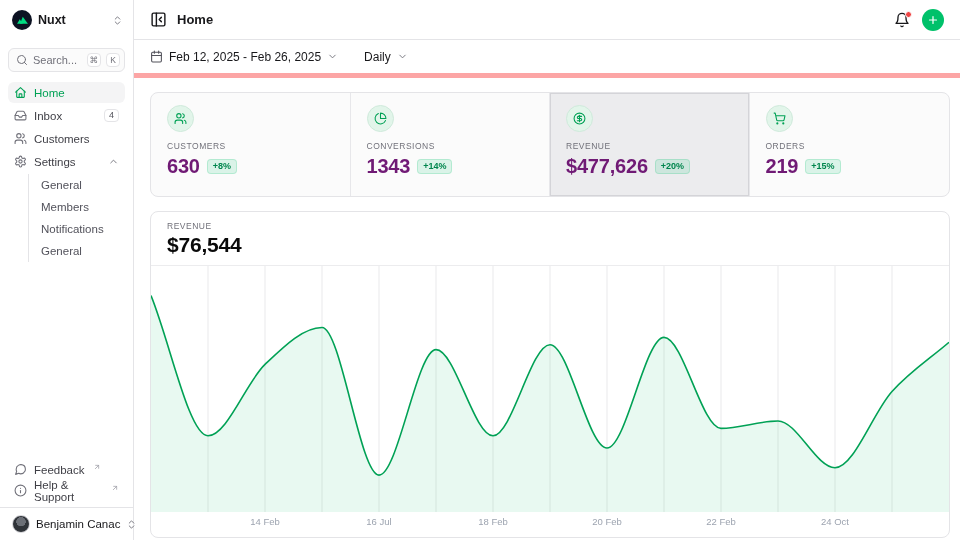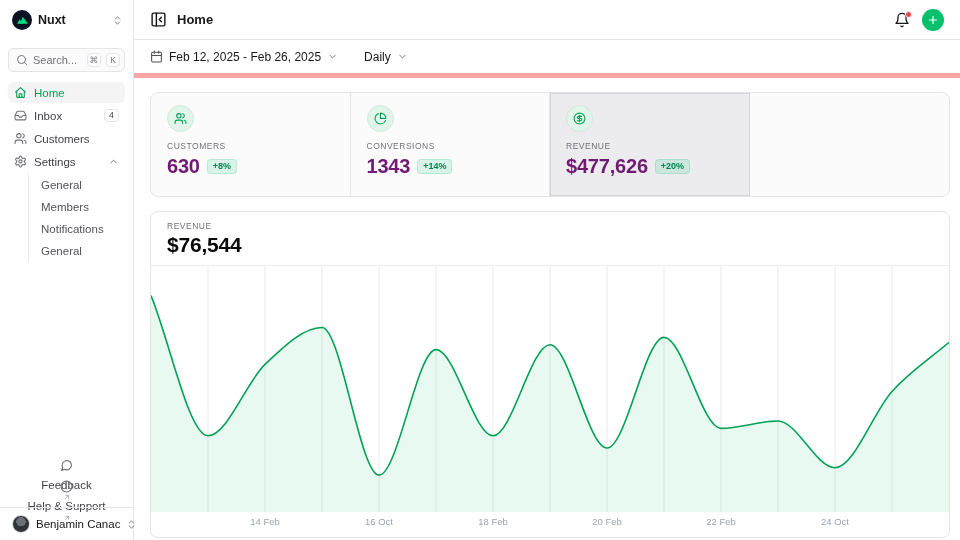--- a/index.html
+++ b/index.html
@@ -24,21 +24,21 @@
   .nav-item .nico { display:flex; color:#71717a; }
   .nav-item.active { background:#f4f4f5; color:#00a155; font-weight:500; }
   .nav-item.active .nico { color:#00a155; }
   .nav-badge { margin-left:auto; font-size:9px; color:#52525b; border:1px solid #e4e4e7; border-radius:4px;
     padding:1px 4px; background:#fff; line-height:1.1; }
   .nav-caret { margin-left:auto; color:#71717a; display:flex; }
   .subnav { margin:2px 0 2px 20px; border-left:1px solid #e4e4e7; padding-left:12px; list-style:none; }
   .subnav li { height:22px; display:flex; align-items:center; font-size:11.5px; color:#52525b; cursor:pointer; }
   .side-footer { margin-top:auto; padding:6px 8px; }
   .foot-item { height:21px; display:flex; align-items:center; gap:7px; padding:0 6px; font-size:11.5px;
-    color:#3f3f46; border-radius:6px; cursor:pointer;flex-direction:column; }
+    color:#3f3f46; border-radius:6px; cursor:pointer; }
   .foot-item .nico { display:flex; color:#71717a; }
   .ext { color:#a1a1aa; display:flex; margin-left:1px; margin-top:-5px; }
   .user-row { border-top:1px solid #e4e4e7; height:33px; display:flex; align-items:center; gap:6px; padding:0 10px 0 12px; cursor:pointer; }
   .avatar { width:18px; height:18px; border-radius:50%; flex:none;
     background:radial-gradient(circle at 50% 35%, #6b6f76 0 35%, #2f3338 36% 100%); border:1px solid #d4d4d8; }
   .user-name { font-size:11.5px; font-weight:500; color:#18181b; white-space:nowrap; }
 
   
   .main { flex:1; display:flex; flex-direction:column; min-width:0; }
   .main-header { height:40px; flex:none; border-bottom:1px solid #e4e4e7; display:flex; align-items:center; padding:0 16px; gap:10px; }
@@ -359,20 +359,32 @@
         <div class="stat selected">
           <span class="stat-ico">
               <svg width="13" height="13">
                 <use href="#i-dollar"></use>
               </svg>
             </span>
           <div class="stat-label">REVENUE</div>
           <div class="stat-value-row">
             <span class="stat-value">$477,626</span>
             <span class="stat-badge">+20%</span>
+          </div>
+        </div>
+        <div class="stat">
+          <span class="stat-ico">
+              <svg width="13" height="13">
+                <use href="#i-cart"></use>
+              </svg>
+            </span>
+          <div class="stat-label">ORDERS</div>
+          <div class="stat-value-row">
+            <span class="stat-value">219</span>
+            <span class="stat-badge">+15%</span>
           </div>
         </div>
       </section>
 
       <section class="chart-card">
         <div class="chart-head">
           <div class="chart-label">REVENUE</div>
           <div class="chart-value">$76,544</div>
         </div>
         <div class="plot">
@@ -389,21 +401,21 @@
               <line x1="563.5714285714286" x2="563.5714285714286" y1="0" y2="246" stroke="#e9e9eb" vector-effect="non-scaling-stroke"></line>
               <line x1="619.9285714285714" x2="619.9285714285714" y1="0" y2="246" stroke="#e9e9eb" vector-effect="non-scaling-stroke"></line>
               <line x1="676.2857142857143" x2="676.2857142857143" y1="0" y2="246" stroke="#e9e9eb" vector-effect="non-scaling-stroke"></line>
               <line x1="732.6428571428571" x2="732.6428571428571" y1="0" y2="246" stroke="#e9e9eb" vector-effect="non-scaling-stroke"></line>
               <path d="M0,29.52000000000001C18.785714285714285,76.26000000000002 37.57142857142857,169.74 56.357142857142854,169.74C75.14285714285714,169.74 93.92857142857142,116.44 112.71428571428571,98.4C131.5,80.36 150.28571428571428,61.5 169.07142857142858,61.5C187.85714285714286,61.5 206.64285714285714,209.1 225.42857142857142,209.1C244.2142857142857,209.1 263,83.63999999999999 281.7857142857143,83.63999999999999C300.57142857142856,83.63999999999999 319.3571428571429,169.74 338.14285714285717,169.74C356.92857142857144,169.74 375.7142857142857,78.72 394.5,78.72C413.2857142857143,78.72 432.07142857142856,182.04 450.85714285714283,182.04C469.6428571428571,182.04 488.42857142857144,71.34 507.2142857142857,71.34C526,71.34 544.7857142857142,162.36 563.5714285714286,162.36C582.3571428571429,162.36 601.1428571428571,154.98000000000002 619.9285714285714,154.98000000000002C638.7142857142858,154.98000000000002 657.5,201.72 676.2857142857143,201.72C695.0714285714286,201.72 713.8571428571429,146.37 732.6428571428571,125.46000000000001C751.4285714285714,104.54999999999998 770.2142857142857,92.66000000000001 789,76.26000000000002L789,246L0,246Z" fill="rgba(0,185,100,0.09)"></path>
               <path d="M0,29.52000000000001C18.785714285714285,76.26000000000002 37.57142857142857,169.74 56.357142857142854,169.74C75.14285714285714,169.74 93.92857142857142,116.44 112.71428571428571,98.4C131.5,80.36 150.28571428571428,61.5 169.07142857142858,61.5C187.85714285714286,61.5 206.64285714285714,209.1 225.42857142857142,209.1C244.2142857142857,209.1 263,83.63999999999999 281.7857142857143,83.63999999999999C300.57142857142856,83.63999999999999 319.3571428571429,169.74 338.14285714285717,169.74C356.92857142857144,169.74 375.7142857142857,78.72 394.5,78.72C413.2857142857143,78.72 432.07142857142856,182.04 450.85714285714283,182.04C469.6428571428571,182.04 488.42857142857144,71.34 507.2142857142857,71.34C526,71.34 544.7857142857142,162.36 563.5714285714286,162.36C582.3571428571429,162.36 601.1428571428571,154.98000000000002 619.9285714285714,154.98000000000002C638.7142857142858,154.98000000000002 657.5,201.72 676.2857142857143,201.72C695.0714285714286,201.72 713.8571428571429,146.37 732.6428571428571,125.46000000000001C751.4285714285714,104.54999999999998 770.2142857142857,92.66000000000001 789,76.26000000000002" fill="none" stroke="#00a155" stroke-width="1.6" vector-effect="non-scaling-stroke"></path>
             </svg>
         </div>
         <div class="x-axis" id="x-axis">
             <span class="x-tick" style="left: 14.2857%;">14 Feb</span>
-            <span class="x-tick" style="left: 28.5714%;">16 Oct</span>
+            <span class="x-tick" style="left: 28.5714%;">16 Jul</span>
             <span class="x-tick" style="left: 42.8571%;">18 Feb</span>
             <span class="x-tick" style="left: 57.1429%;">20 Feb</span>
             <span class="x-tick" style="left: 71.4286%;">22 Feb</span>
             <span class="x-tick" style="left: 85.7143%;">24 Oct</span>
           </div>
       </section>
 
     </div>
   </main>
 </div>

